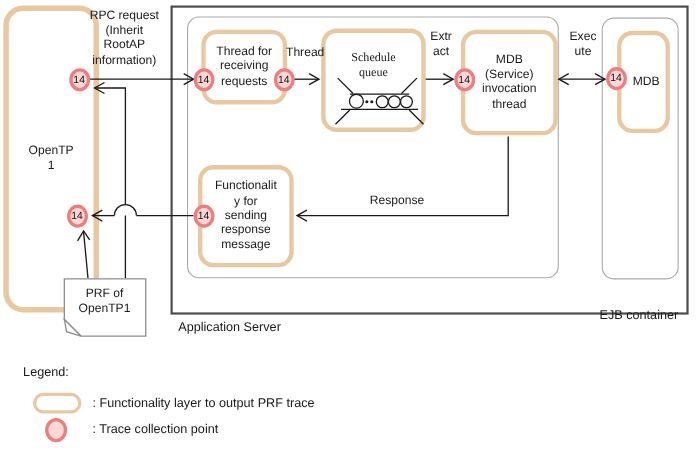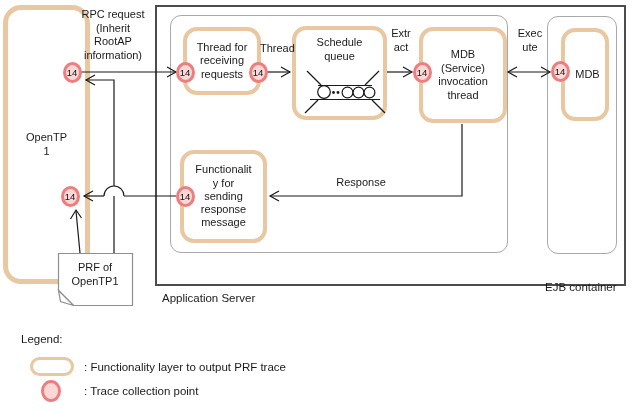--- a/index.html
+++ b/index.html
@@ -47,21 +47,21 @@
   <div class="abs tan" style="left:3px;top:5px;width:87px;height:279px;border-width:5px;border-radius:18px;">
     <span class="lbl">OpenTP
 1</span>
   </div>
   <div class="abs tan" style="left:183px;top:27px;width:78px;height:68px;">
     <span class="lbl">Thread for
 receiving
 requests</span>
   </div>
   <div class="abs tan" style="left:292px;top:26px;width:95px;height:94px;align-items:flex-start;">
-    <span class="lbl" style="padding-top:6px;">Schedule
+    <span class="lbl" style="padding-top:16px;font-family:Liberation Serif, serif;">Schedule
 queue</span>
   </div>
   <div class="abs tan" style="left:419px;top:27px;width:88px;height:96px;">
     <span class="lbl">MDB
 (Service)
 invocation
 thread</span>
   </div>
   <div class="abs tan" style="left:180px;top:150px;width:87px;height:93px;">
     <span class="lbl" style="line-height:13.2px;">Functionalit

